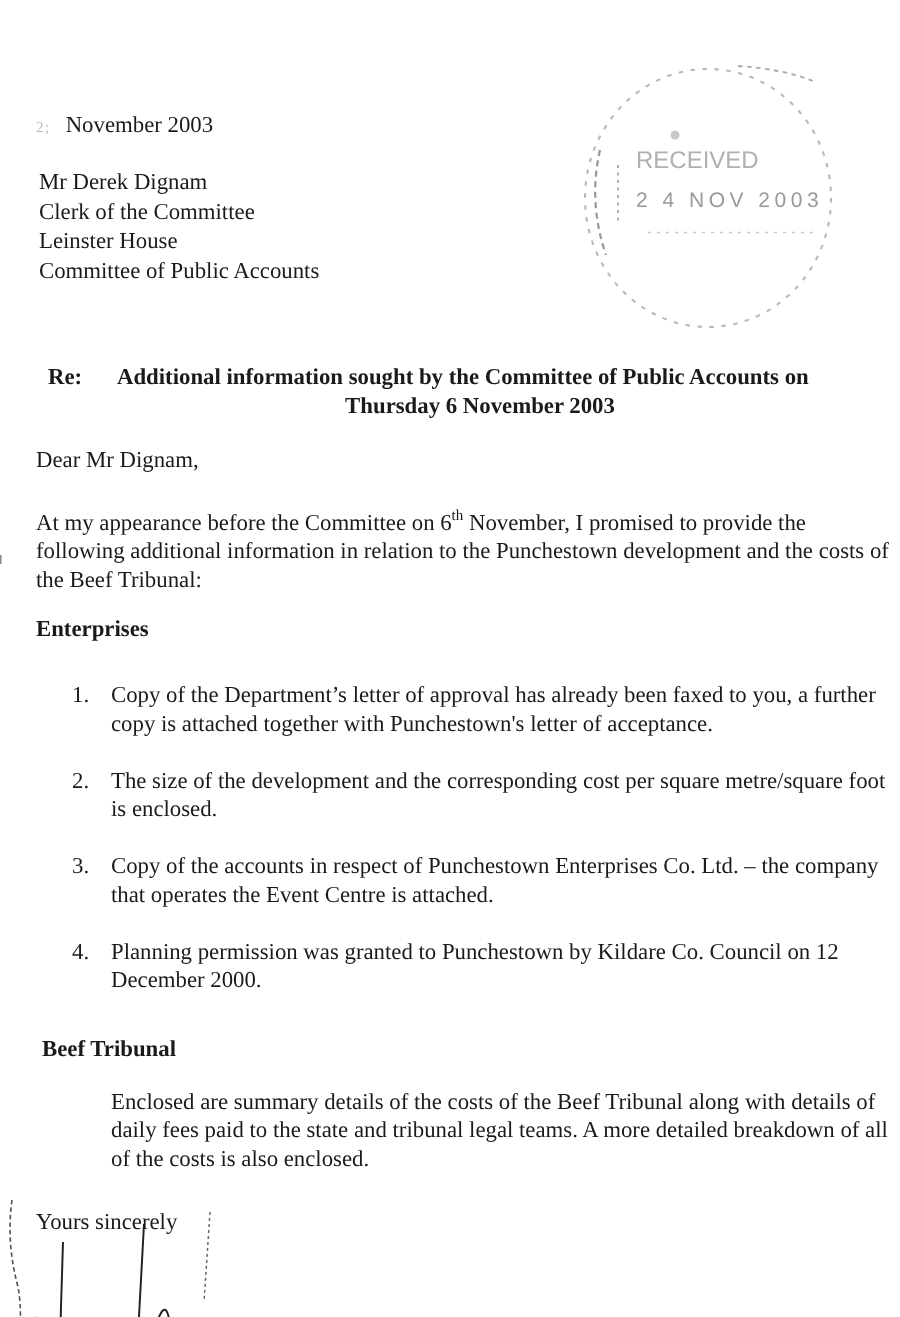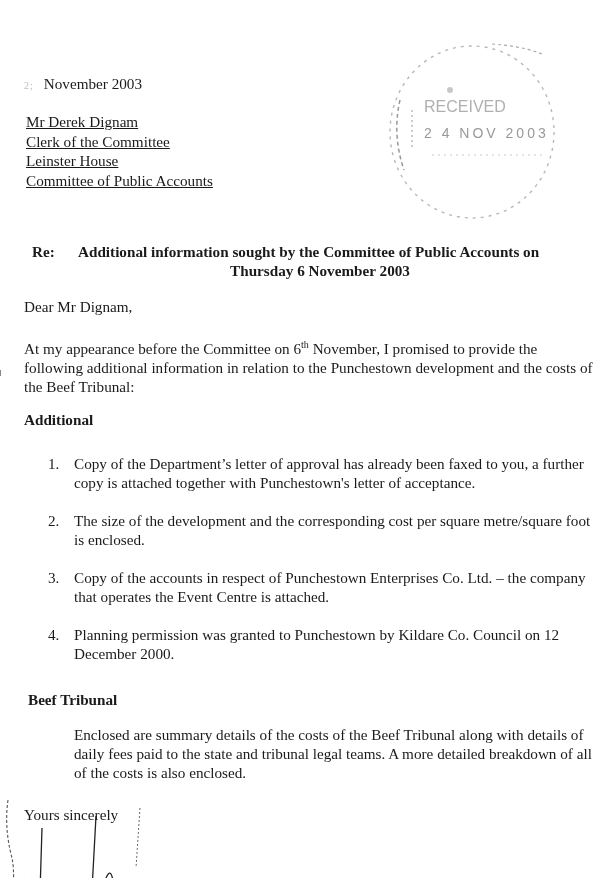--- a/index.html
+++ b/index.html
@@ -4,21 +4,21 @@
 <style>
   html, body { margin: 0; padding: 0; background: #ffffff; }
   body {
     width: 600px; height: 878px; position: relative; overflow: hidden;
     font-family: "Liberation Serif", "DejaVu Serif", serif;
     color: #1a1a1a; font-size: 15.2px; line-height: 19px;
   }
   .abs { position: absolute; margin-top: 38px; }
   .date { left: 24px; top: 36px; }
   .date .faint { color: #bbb; font-size: 10px; letter-spacing: 1px; margin-right: 10px; }
-  .addr { left: 26px; top: 74px; text-decoration: underline; }
+  .addr { left: 26px; top: 74px; }
   .addr div { height: 19.5px; }
   .stamp { left: 372px; top: 2px; width: 220px; height: 190px; }
   .re { left: 0; top: 204px; width: 600px; font-weight: bold; }
   .re .re-label { position: absolute; left: 32px; top: 0; }
   .re .re-line1 { position: absolute; left: 78px; top: 0; white-space: nowrap; }
   .re .re-line2 { position: absolute; left: 0; top: 19px; width: 600px; text-align: center; padding-left: 40px; box-sizing: border-box; }
   .salutation { left: 24px; top: 259px; }
   .intro { left: 24px; top: 301px; width: 570px; }
   .intro sup { font-size: 10px; line-height: 0; }
   .h-punch { left: 24px; top: 372px; font-weight: bold; }
@@ -67,21 +67,21 @@
 </div>
 
 <div class="abs salutation">Dear Mr Dignam,</div>
 
 <div class="abs intro">
   <span>At my appearance before the Committee on 6</span><sup>th</sup><span> November, I promised to provide the following additional information in relation to the Punchestown development  and the costs of the Beef Tribunal:</span>
 </div>
 
 <div class="abs edge-mark"></div>
 
-<div class="abs h-punch">Additional</div>
+<div class="abs h-punch">Enterprises</div>
 
 <div class="abs list">
   <div class="li">
     <span class="num">1.</span>
     <span>Copy of the  Department’s letter of approval has already been faxed to you, a further copy is attached together with  Punchestown's letter of acceptance.</span>
   </div>
   <div class="li">
     <span class="num">2.</span>
     <span>The size of the development and the corresponding cost per square metre/square foot  is enclosed.</span>
   </div>

